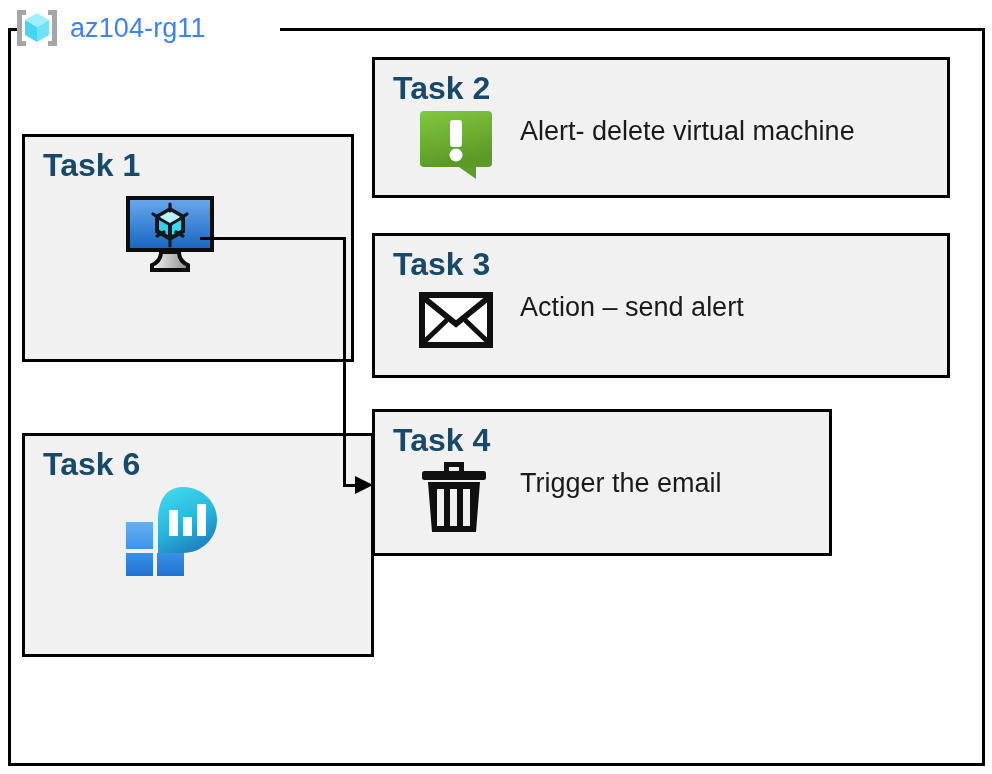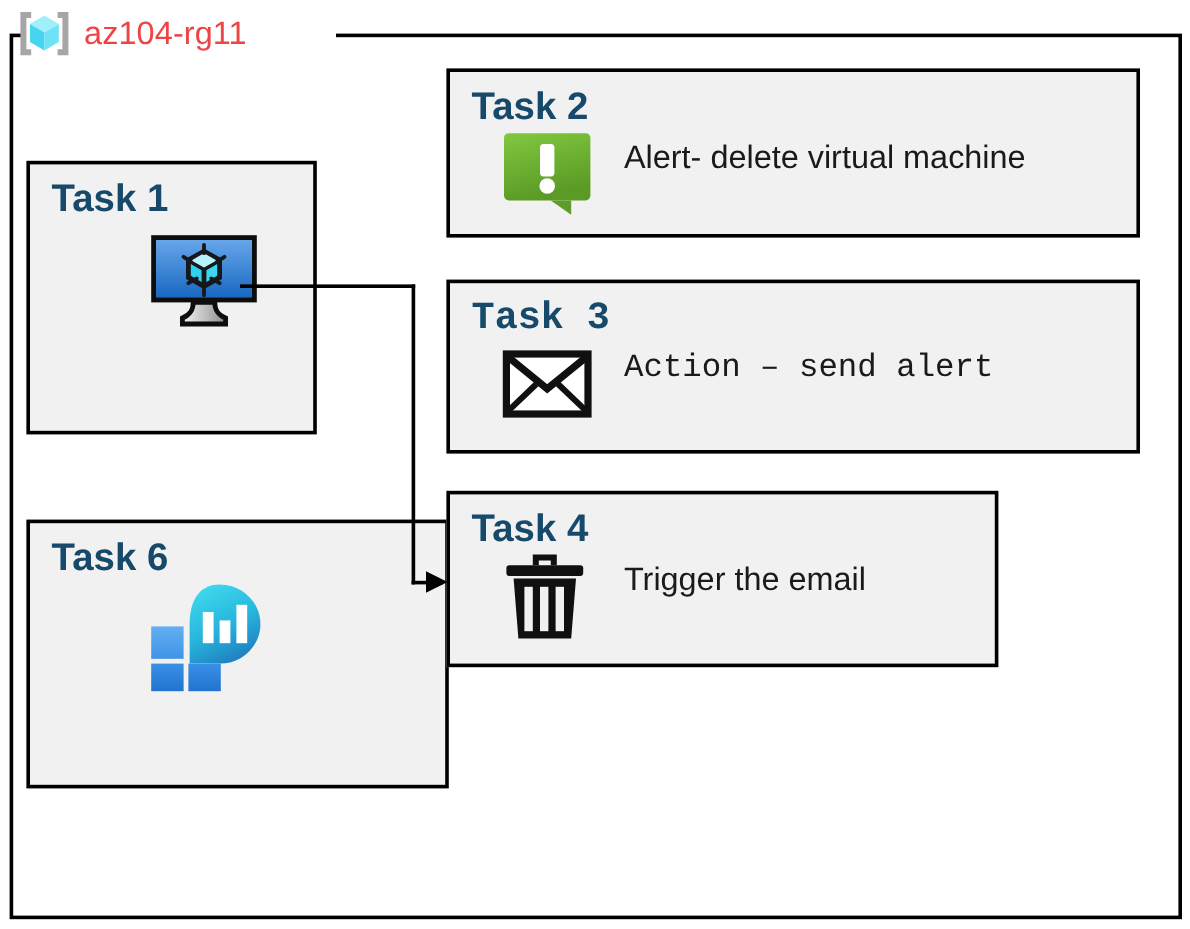--- a/index.html
+++ b/index.html
@@ -44,21 +44,21 @@
     position: absolute;
     left: 14px;
     top: 6px;
     height: 44px;
     display: flex;
     align-items: center;
     gap: 10px;
   }
   #rg-name {
     font-size: 27px;
-    color: #ef4444;
+    color: #3b82f6;
     letter-spacing: 0.1px;
     white-space: nowrap;
   }
 
   
   .card {
     position: absolute;
     box-sizing: border-box;
     background: #f1f1f1;
     border: 3px solid #000000;
@@ -89,24 +89,24 @@
     position: absolute;
     left: 44px;
     top: 50px;
   }
   .card-right .card-caption {
     left: 145px;
     top: 56px;
   }
 
   
-  #card-task1 { left: 22px;  top: 134px; width: 242px; height: 228px; }
+  #card-task1 { left: 22px;  top: 134px; width: 332px; height: 228px; }
   #card-task6 { left: 22px;  top: 433px; width: 352px; height: 224px; }
   #card-task2 { left: 372px; top: 57px;  width: 578px; height: 141px; }
-  #card-task3 { left: 372px; top: 233px; width: 578px; height: 145px; font-family: Liberation Mono, monospace; }
+  #card-task3 { left: 372px; top: 233px; width: 578px; height: 145px; }
   #card-task4 { left: 372px; top: 409px; width: 460px; height: 147px; }
   #card-task5 { left: 372px; top: 588px; width: 578px; height: 145px; }
   #card-task1 .card-caption { top: 296px; }
 
   
   .conn {
     position: absolute;
     background: #000000;
   }
   #conn-h1 { left: 200px; top: 237px; width: 146px; height: 3px; }

